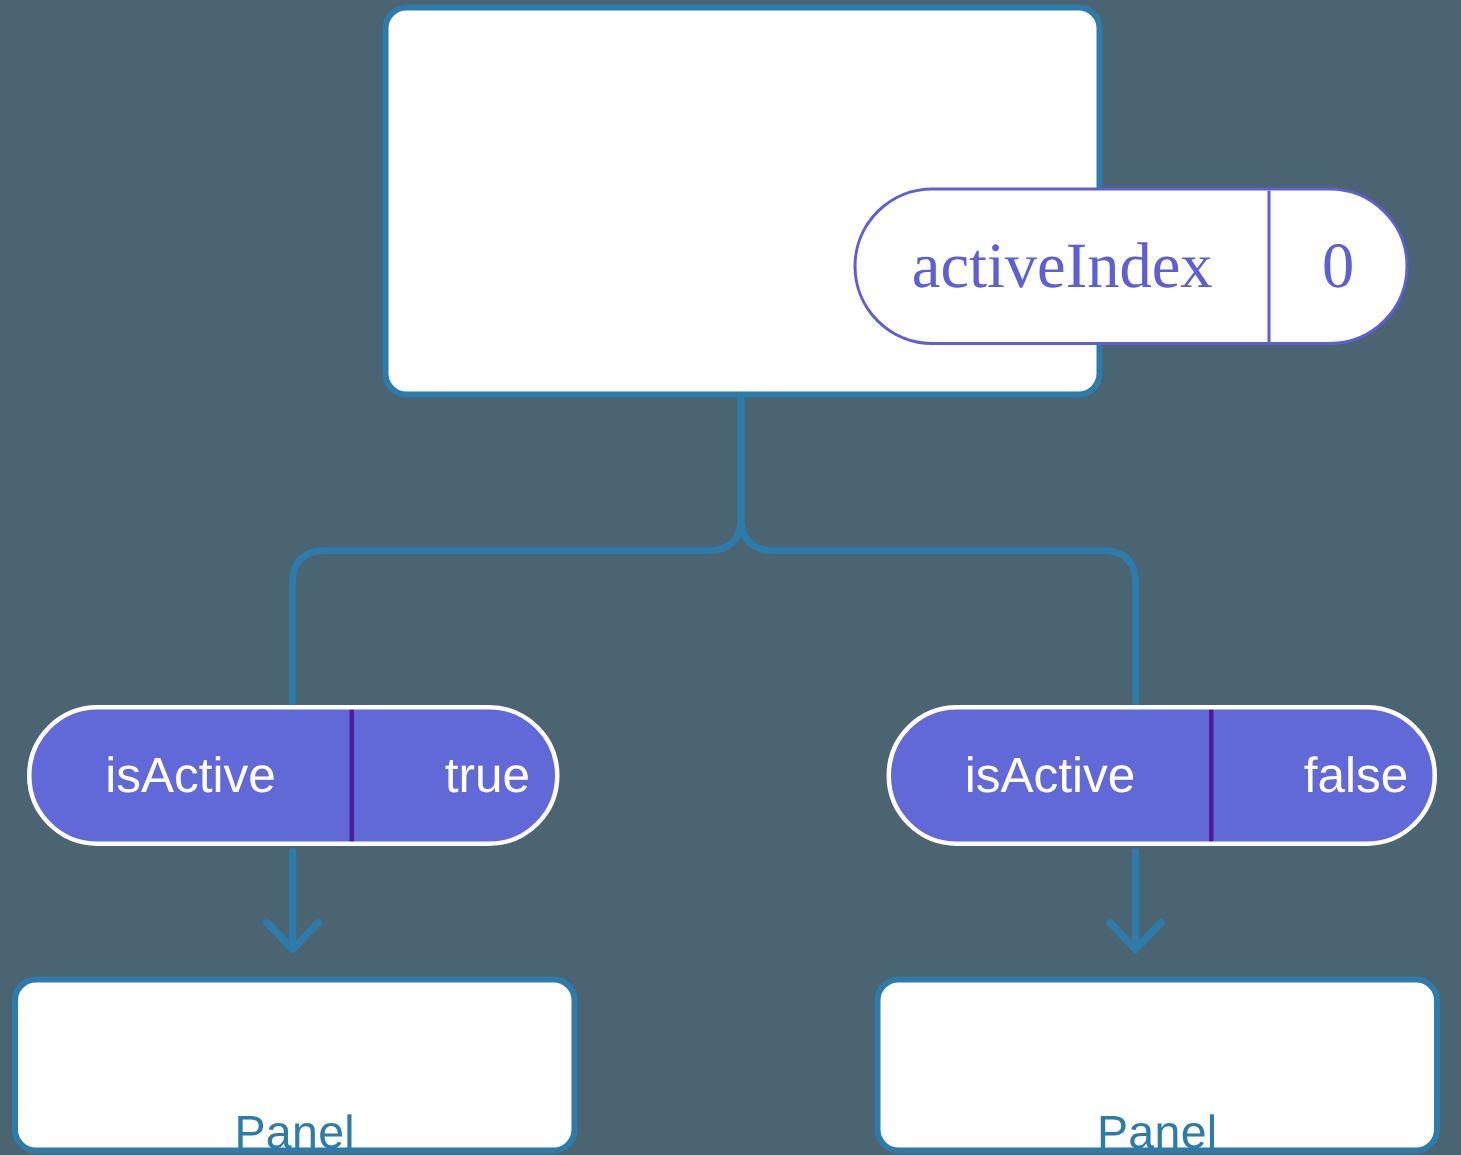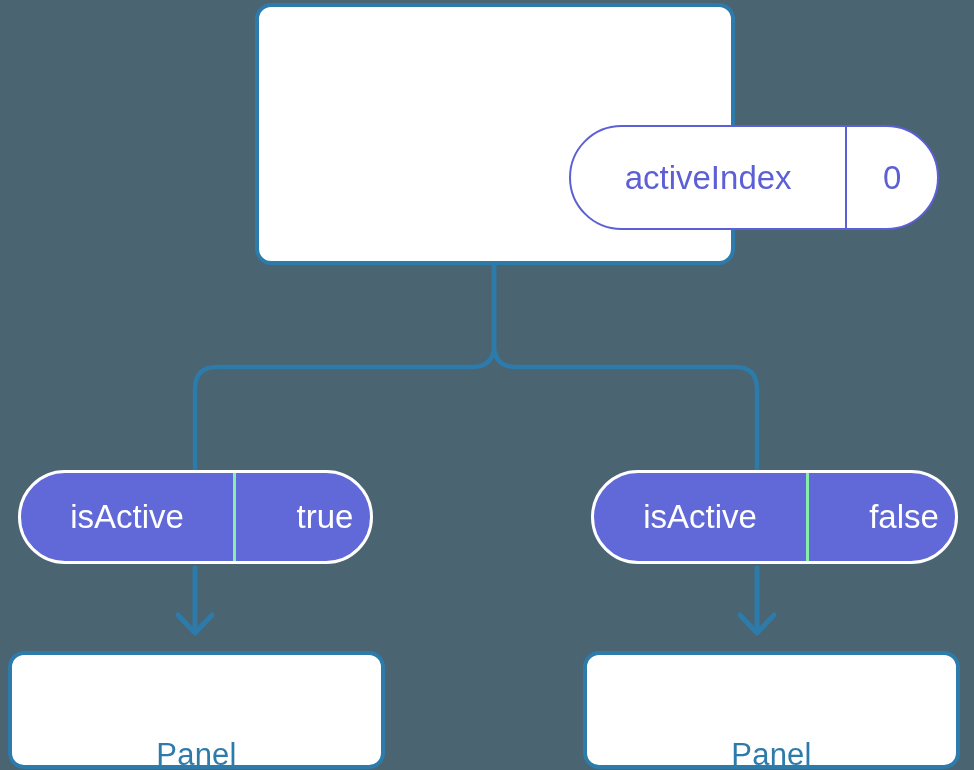--- a/index.html
+++ b/index.html
@@ -78,21 +78,22 @@
     box-sizing: border-box;
   }
 
   .pill-outlined {
     background: #ffffff;
     border: 2.5px solid #5c5fd6;
   }
   .pill-outlined .pill-key,
   .pill-outlined .pill-val {
     color: #5c5fd6;
-    font-size: 33px;
+    font-size: 43px;
+    font-family: Liberation Serif, serif;
   }
   .pill-outlined .pill-val {
     border-left: 2.5px solid #5c5fd6;
   }
 
   #state-pill-accordion {
     left: 310px;
     top: 118px;
     width: 370px;
     height: 105px;
@@ -104,21 +105,21 @@
   .pill-filled {
     background: #6168d8;
     border: 3px solid #ffffff;
   }
   .pill-filled .pill-key,
   .pill-filled .pill-val {
     color: #ffffff;
     font-size: 33px;
   }
   .pill-filled .pill-val {
-    border-left: 3px solid #86efac;
+    border-left: 3px solid #4c1d95;
     padding-left: 44px;
   }
 
   #prop-pill-left {
     left: 18px;
     top: 470px;
     width: 355px;
     height: 94px;
   }
   #prop-pill-left .pill-key { width: 212px; }

